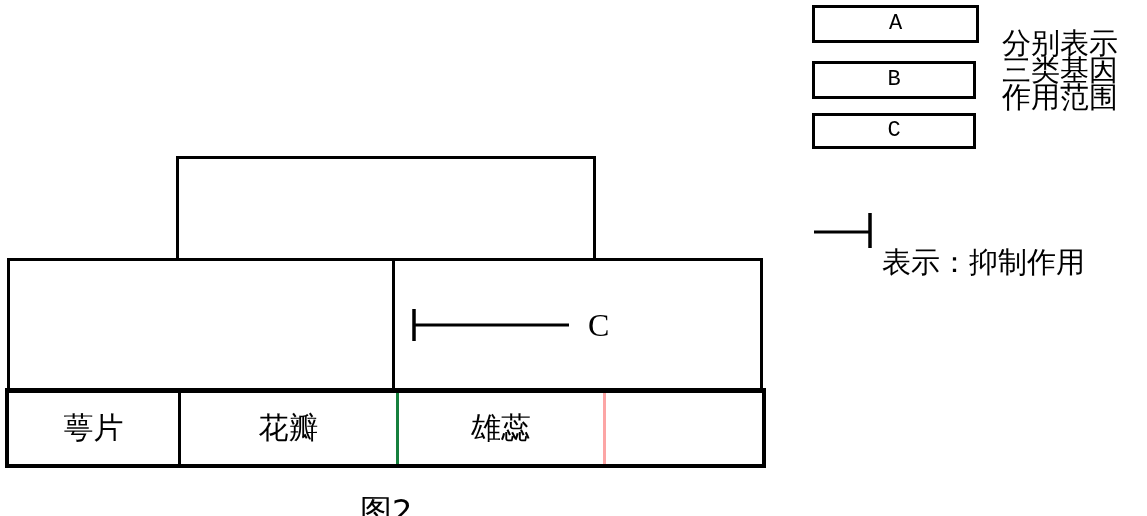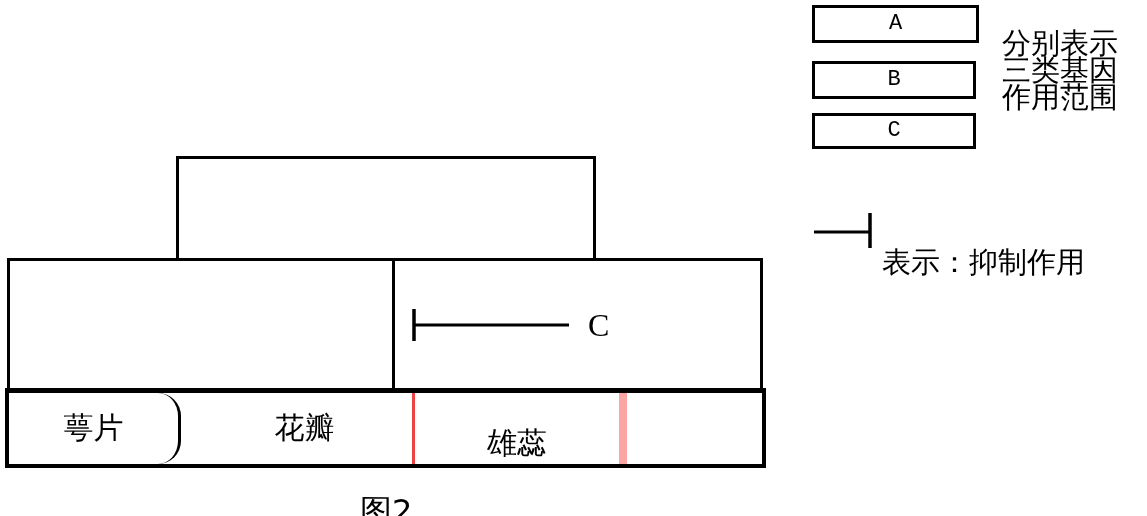--- a/index.html
+++ b/index.html
@@ -27,27 +27,27 @@
 
 <div class="abs" style="left:411px; top:307px; width:160px; height:36px;">
   <svg width="160" height="36" viewBox="0 0 160 36">
     <line x1="3" y1="2" x2="3" y2="34" stroke="#000" stroke-width="3.5"></line>
     <line x1="3" y1="18" x2="158" y2="18" stroke="#000" stroke-width="3"></line>
   </svg>
 </div>
 <div class="abs serif-c" style="left:588px; top:307px; line-height:36px;">C</div>
 
 <div class="abs" style="left:5px; top:388px; width:761px; height:80px; border:4px solid #000; border-top-width:5px; display:flex; box-sizing:border-box;">
-  <div class="cell" style="width:169px; border-right:3px solid #000;border-radius:23px;">
+  <div class="cell" style="width:169px; border-right:3px solid #000;">
     <span>萼片</span>
   </div>
-  <div class="cell" style="width:215px; border-right:3px solid #ef4444;margin-left:16px;">
+  <div class="cell" style="width:215px; border-right:3px solid #15803d;">
     <span>花瓣</span>
   </div>
-  <div class="cell" style="width:204px; border-right:8px solid #fca5a5;align-items:flex-end;">
+  <div class="cell" style="width:204px; border-right:3px solid #fca5a5;">
     <span>雄蕊</span>
   </div>
 </div>
 
 <div class="abs caption" style="left:360px; top:492px; line-height:38px;text-decoration:underline;">图2</div>
 
 <div class="abs legend-box" style="left:812px; top:5px; width:167px; height:38px;">
   <span>A</span>
 </div>
 <div class="abs legend-box" style="left:812px; top:61px; width:164px; height:38px;">

